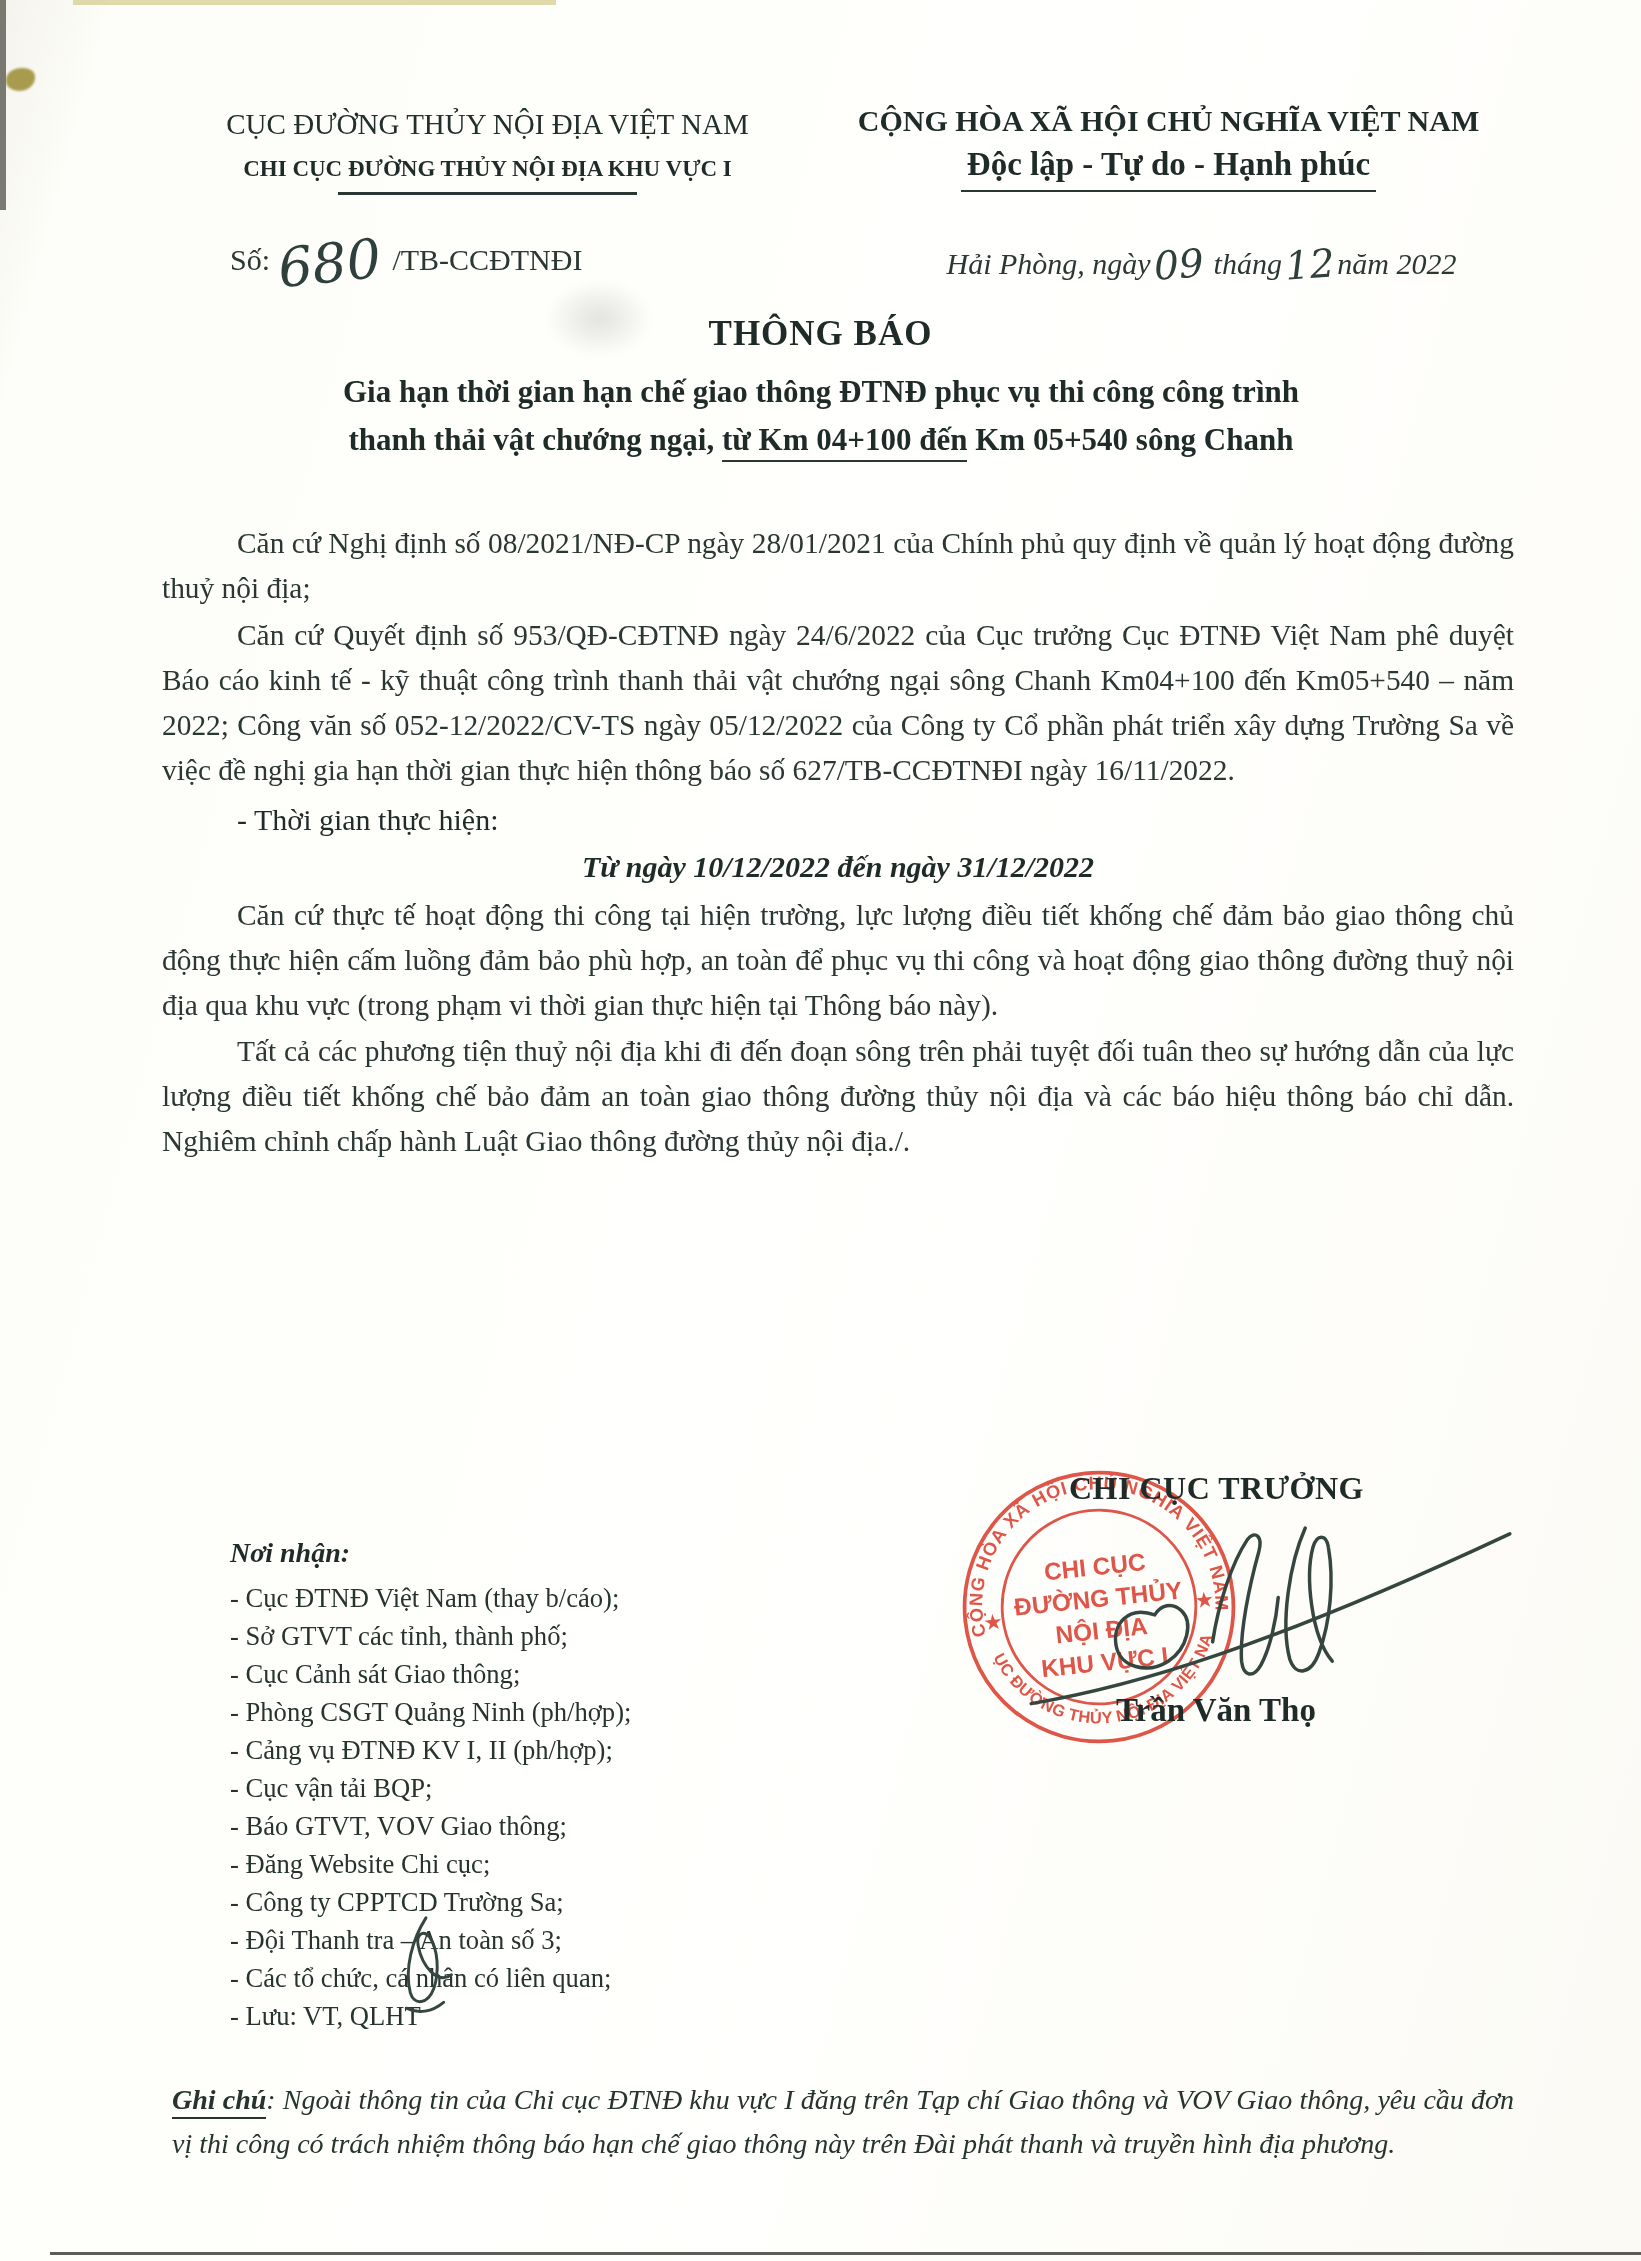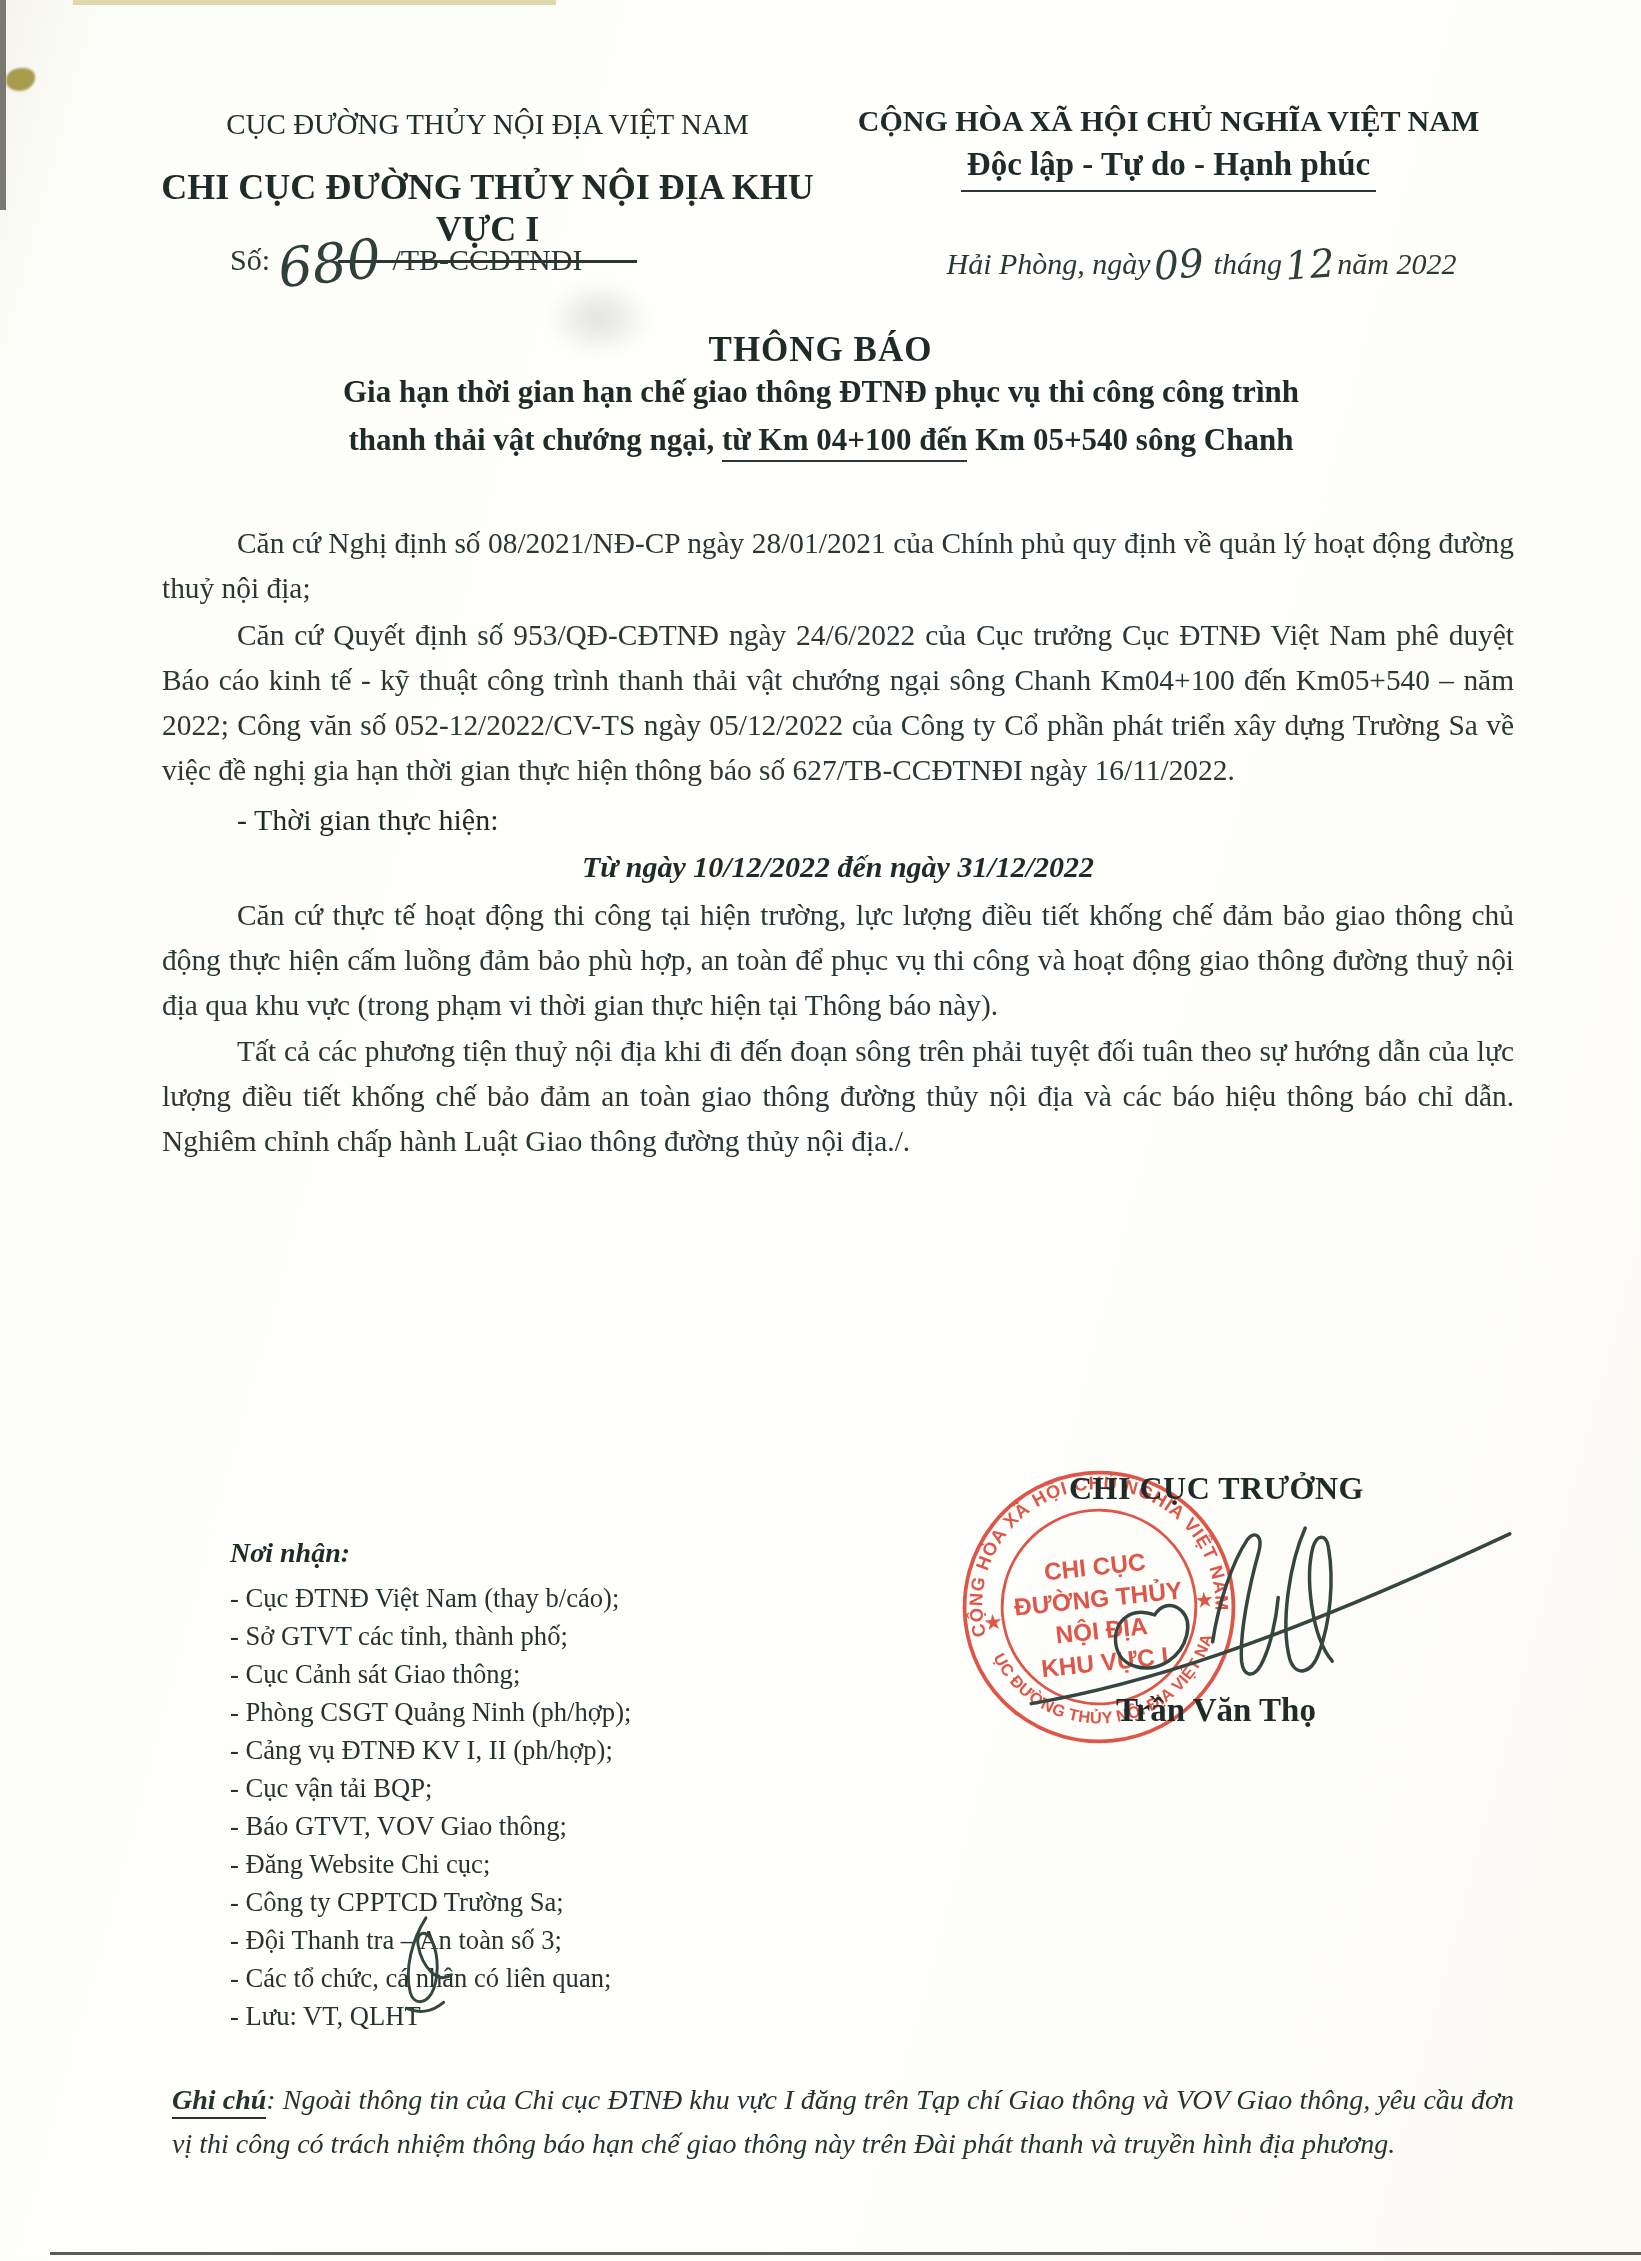--- a/index.html
+++ b/index.html
@@ -11,37 +11,37 @@
   
   .edge-left{position:absolute;left:0;top:0;width:5.8px;height:210px;background:#44443c;opacity:.7;}
   .edge-top{position:absolute;left:73px;top:0;width:483px;height:4.8px;background:#d6cc92;opacity:.75;}
   .speck{position:absolute;left:5.8px;top:68px;width:29px;height:23px;background:#958526;border-radius:55% 40% 60% 45%;opacity:.8;filter:blur(1px);}
   .smudge{position:absolute;left:546px;top:280px;width:106px;height:77px;background:radial-gradient(closest-side,#9aa09a,transparent);opacity:.28;filter:blur(3.9px);}
   .edge-bottom{position:absolute;left:50px;top:2252px;width:1591px;height:2.9px;background:#3f3f3b;opacity:.85;}
 
   
   .hdr-left{position:absolute;left:135px;top:108px;width:705px;text-align:center;}
   .hdr-left .l1{font-size:29px;color:#22302d;}
-  .hdr-left .l2{font-size:36px;font-weight:bold;margin-top:25px;color:#1f2b28;}
+  .hdr-left .l2{font-size:23px;font-weight:bold;margin-top:15px;color:#1f2b28;}
   .hdr-left .rule{width:299px;height:2.9px;background:#2a3734;margin:9.7px auto 0;}
   .hdr-right{position:absolute;left:850px;top:104px;width:637px;text-align:center;}
   .hdr-right .l1{font-size:30px;font-weight:bold;color:#1f2b28;}
   .hdr-right .l2{display:inline-block;font-size:33px;font-weight:bold;margin-top:7.7px;
     border-bottom:2.9px solid #2a3734;padding:0 5.8px 7.7px;color:#1f2b28;}
 
   
   .ref-left{position:absolute;left:230px;top:243px;font-size:30px;white-space:nowrap;}
   .hand{font-family:"DejaVu Serif",serif;font-style:italic;color:#2f403c;display:inline-block;}
   .hand-680{font-size:54px;line-height:0;margin:0 11.6px 0 7.7px;transform:rotate(-6deg);vertical-align:-11.6px;}
   .ref-right{position:absolute;left:912px;top:247px;width:579px;text-align:center;font-style:italic;font-size:30px;white-space:nowrap;}
   .hand-sm{font-size:39px;line-height:0;transform:rotate(-4deg);vertical-align:-3.9px;margin:0 2.9px;}
 
   
   .doc-title{position:absolute;left:0;top:314px;width:1641px;text-align:center;
-    font-weight:bold;font-size:35px;letter-spacing:1px;color:#1f2b28;margin-top:16px;}
+    font-weight:bold;font-size:35px;letter-spacing:1px;color:#1f2b28;}
   .doc-subtitle{position:absolute;left:145px;top:368px;width:1352px;text-align:center;
     font-weight:bold;font-size:31px;line-height:48px;color:#1f2b28;}
   .doc-subtitle .u{border-bottom:2.9px solid #2a3734;padding-bottom:2.9px;}
 
   
   .body-text{position:absolute;left:162px;top:521px;width:1352px;font-size:29.4px;
     line-height:45px;text-align:justify;}
   .body-text p{margin:0 0 1.9px 0;text-indent:75px;}
   .time-heading{font-weight:normal;margin:3.9px 0 1.9px;text-indent:75px;font-size:30px;color:#1f2b28;}
   .time-range{text-align:center;font-weight:bold;font-style:italic;margin:1.9px 0 3.9px;font-size:30px;color:#1f2b28;}

